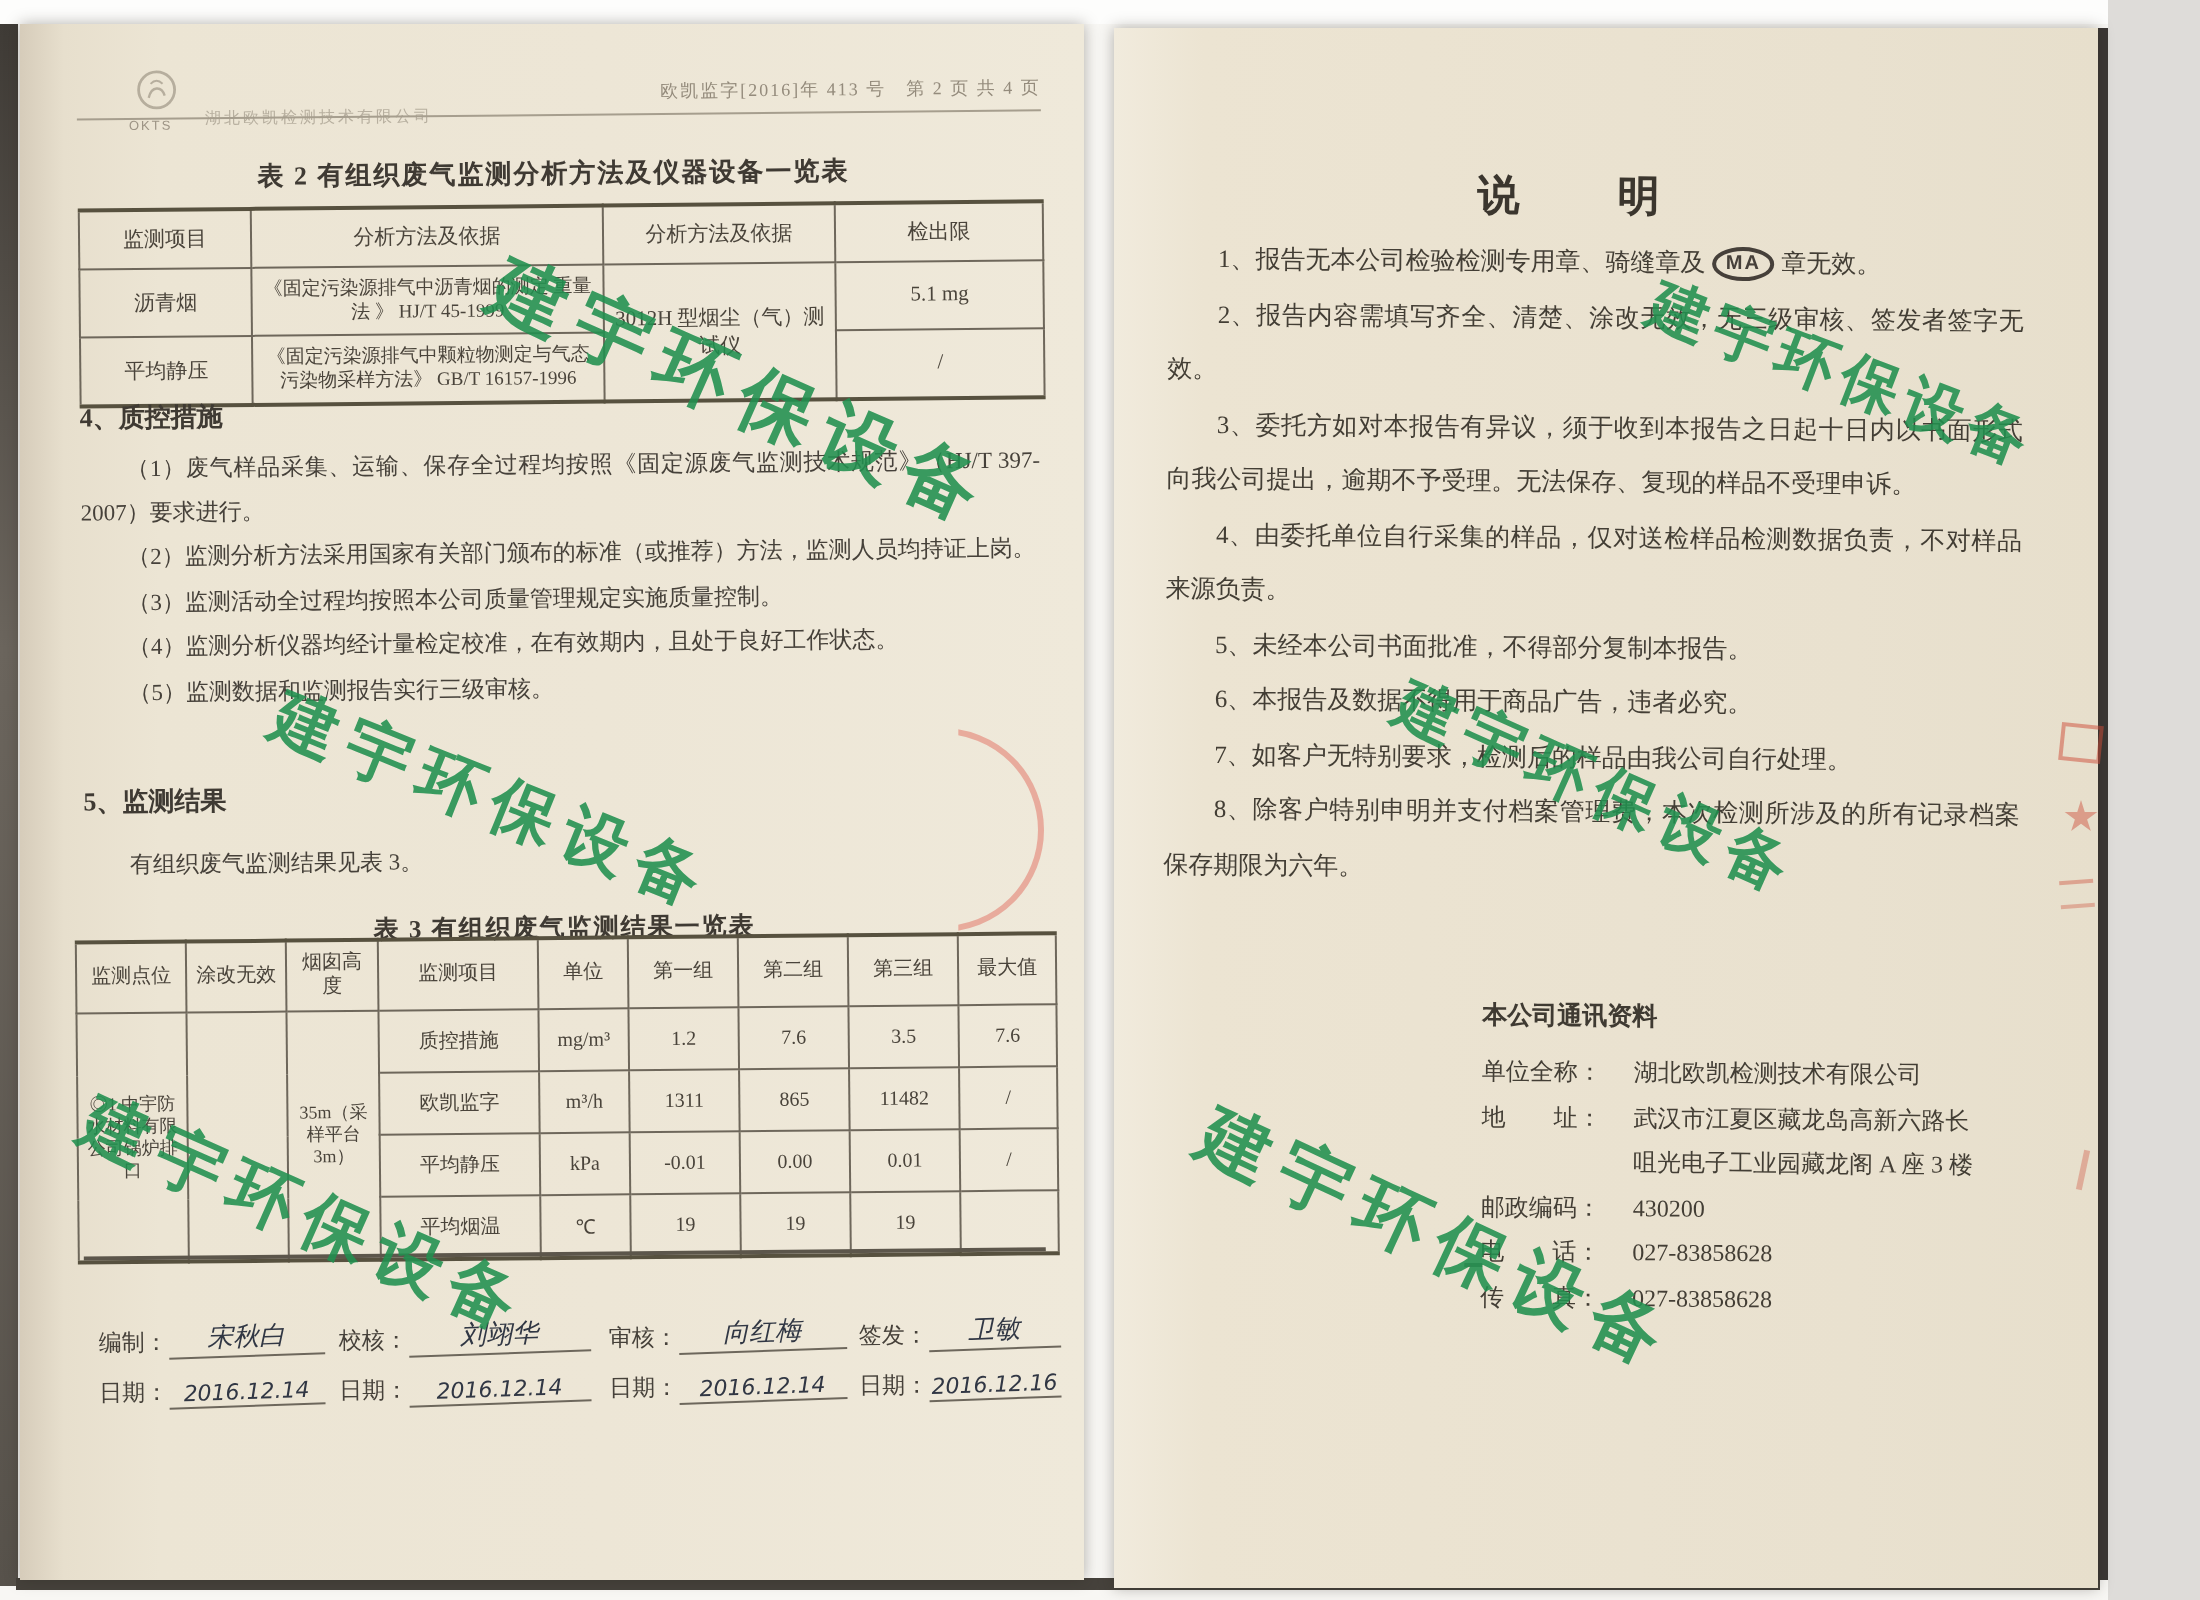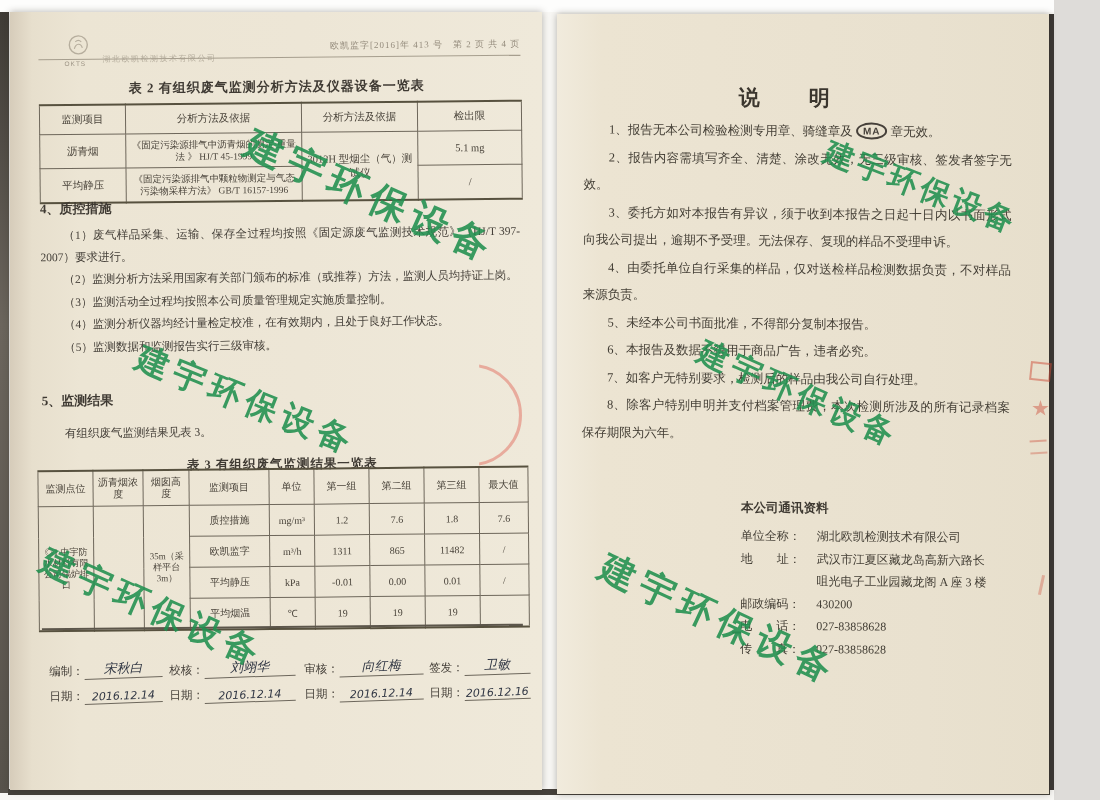--- a/index.html
+++ b/index.html
@@ -183,38 +183,38 @@
             <col style="width:80px">
           <col style="width:45px">
             <col style="width:55px">
             <col style="width:55px">
             <col style="width:55px">
             <col style="width:49px">
         </colgroup>
         <tbody>
             <tr>
           <th>监测点位</th>
-          <th>沥青烟浓度</th>
+          <th>涂改无效</th>
           <th>烟囱高度</th>
           <th>监测项目</th>
           <th>单位</th>
           <th>第一组</th>
           <th>第二组</th>
           <th>第三组</th>
           <th>最大值</th>
         </tr>
         <tr>
           <td rowspan="4" class="small">◎1 中宇防水材料有限公司锅炉排口</td>
           <td rowspan="4" class="small"></td>
           <td rowspan="4" class="small">35m（采样平台3m）</td>
           <td>质控措施</td>
           <td>mg/m³</td>
           <td>1.2</td>
           <td>7.6</td>
-          <td>1.8</td>
+          <td>3.5</td>
           <td>7.6</td>
         </tr>
         <tr>
           <td>欧凯监字</td>
           <td>m³/h</td>
           <td>1311</td>
           <td>865</td>
           <td>11482</td>
           <td>/</td>
         </tr>

